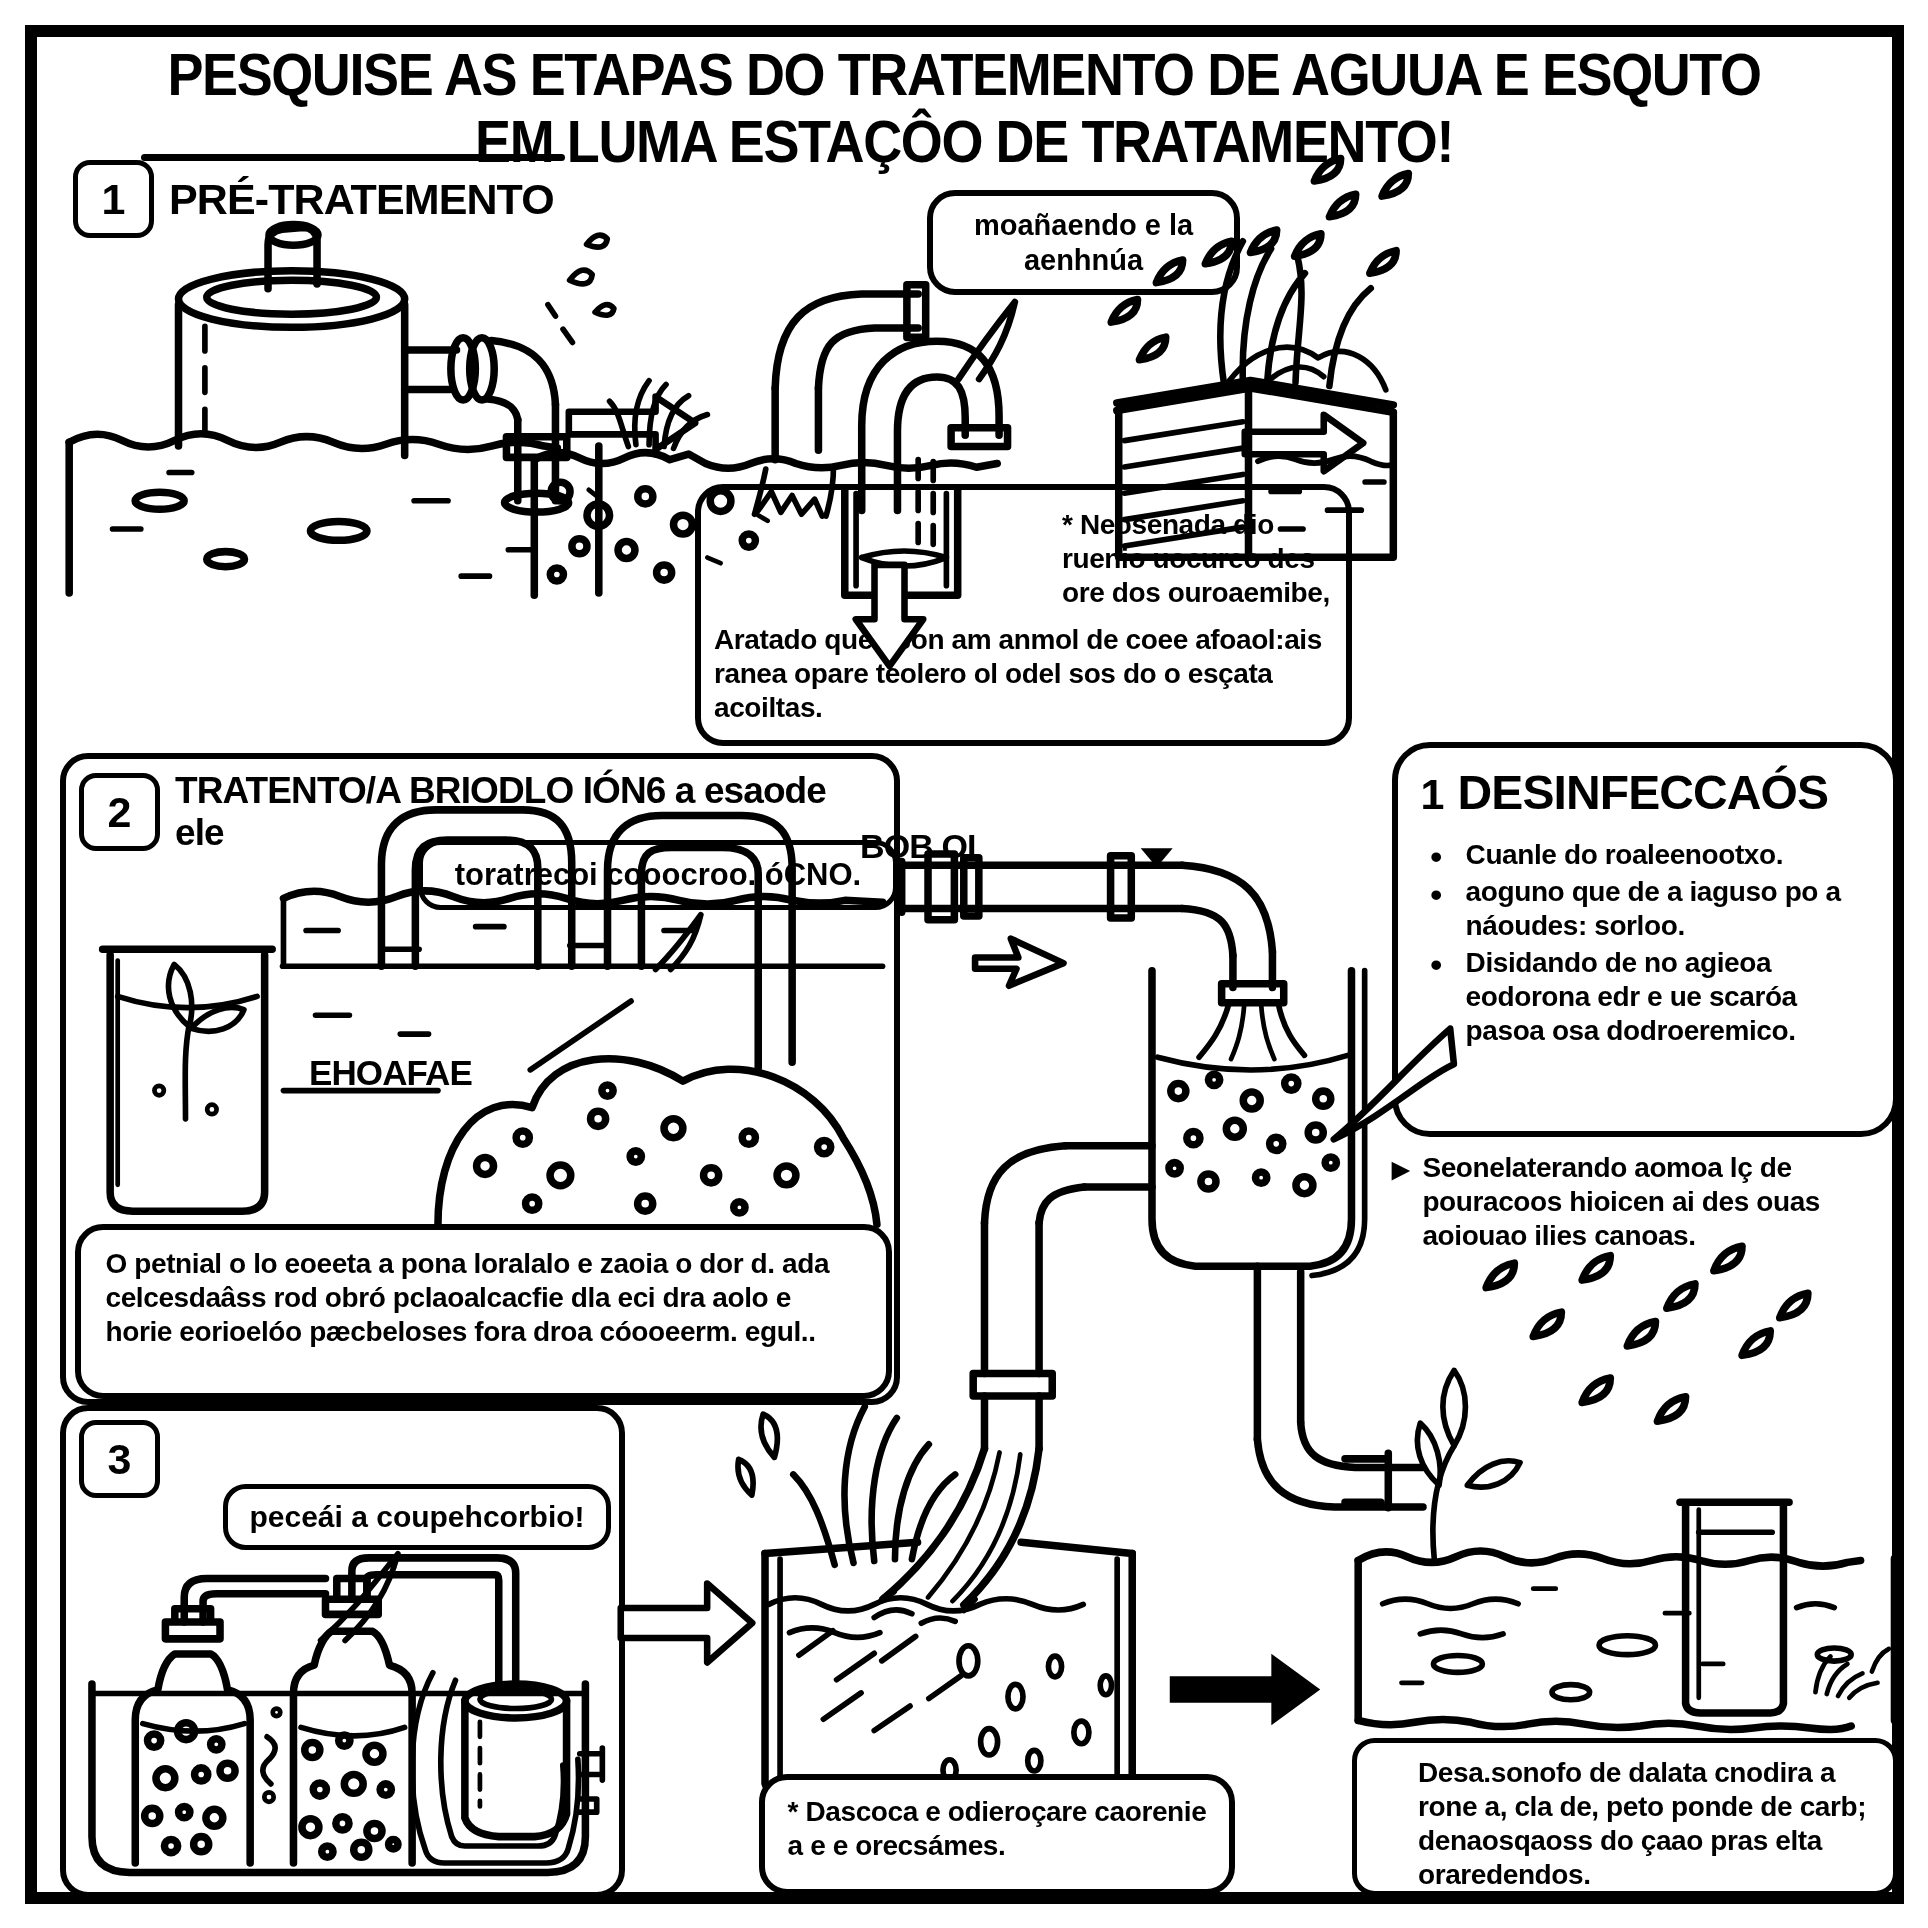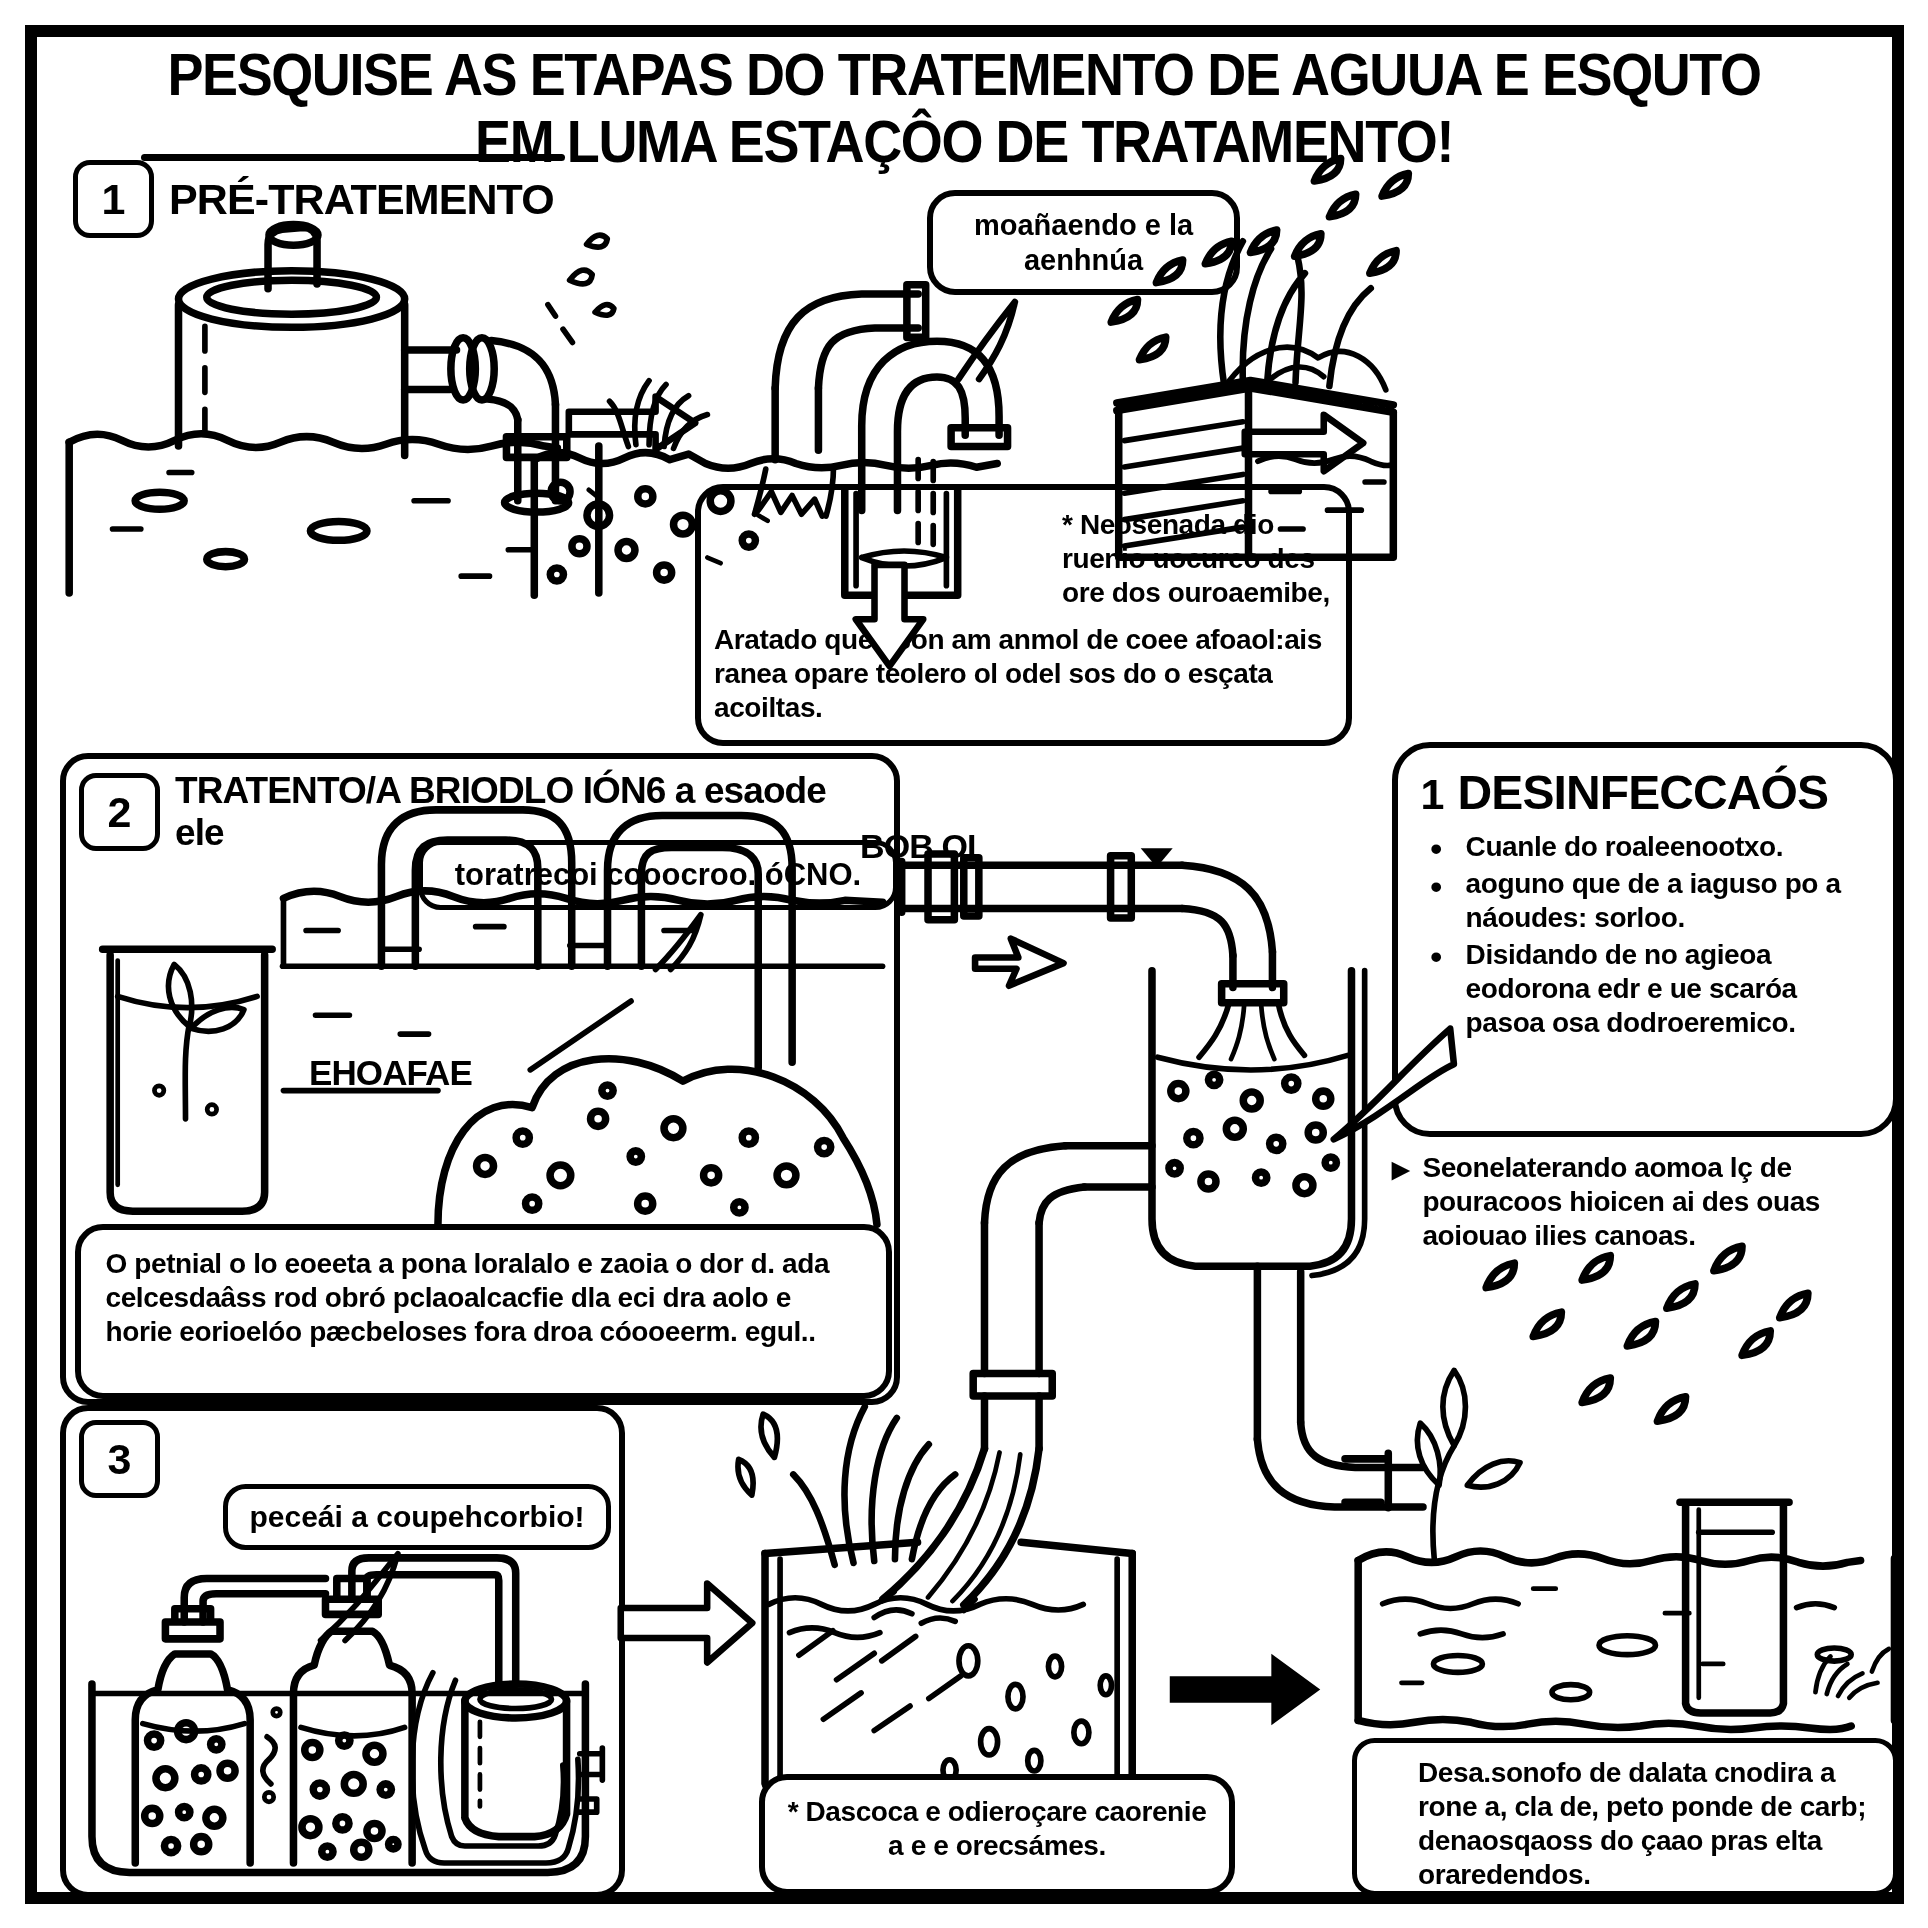--- a/index.html
+++ b/index.html
@@ -7,21 +7,21 @@
        font-family:"Liberation Sans",sans-serif;color:#000;font-weight:bold;}
   .abs{position:absolute;box-sizing:border-box;}
   .frame{left:24.5px;top:24.5px;width:1879px;height:1879px;border:12.2px solid #000;}
   .box{border:6.6px solid #000;border-radius:28px;background:#fff;}
   .pill{border:5.6px solid #000;border-radius:22.6px;background:#fff;display:flex;align-items:center;justify-content:center;text-align:center;}
   .t30{font-size:28px;line-height:1.22;letter-spacing:-0.4px;}
   .title{left:0;top:47px;width:100%;text-align:center;font-size:54px;line-height:1.14;letter-spacing:-1.4px;transform:scaleY(1.08);}
   .headrow{display:flex;align-items:center;gap:15px;}
   .badge{border:5.6px solid #000;border-radius:17px;min-width:56px;height:68px;display:flex;align-items:center;justify-content:center;font-size:43px;background:#fff;padding:0 7.5px;}
   .bar{background:#000;height:6.6px;border-radius:3.8px;}
-  ul.bul{list-style:none;margin:10px 0 0 0;padding:0 17px 0 5.6px;}
+  ul.bul{list-style:none;margin:18px 0 0 0;padding:0 17px 0 5.6px;}
   ul.bul li{position:relative;padding-left:41px;margin-bottom:3.8px;font-size:28px;line-height:1.2;letter-spacing:-0.4px;}
   ul.bul li::before{content:"•";position:absolute;left:5.6px;top:-1.9px;font-size:34px;}
   svg{display:block;overflow:visible;}
   svg path,svg ellipse,svg circle,svg line{stroke:#000;stroke-width:8;fill:none;stroke-linecap:round;stroke-linejoin:round;}
   .fill{fill:#000 !important;stroke:none !important;}
   .w{fill:#fff !important;}
   .sw5{stroke-width:5 !important;} .sw6{stroke-width:6 !important;} .sw7{stroke-width:7 !important;}
 </style>
 </head>
 <body>
@@ -311,21 +311,21 @@
     <ellipse cx="370" cy="442" rx="8" ry="12" class="sw6"></ellipse>
     <ellipse cx="396" cy="392" rx="6" ry="10" class="sw6"></ellipse>
     <ellipse cx="230" cy="482" rx="7" ry="11" class="sw6"></ellipse>
 </svg>
 
 <svg class="abs" style="left:1166px;top:1646px;" width="158" height="87" viewBox="0 0 168 92">
   <path class="fill" d="M4,32 h108 v-24 l52,38 -52,38 v-24 h-108 z"></path>
 </svg>
 
 <div class="abs box" style="left:759px;top:1774px;width:476px;height:121px;">
-  <div class="t30" style="padding:15px 22.6px;text-align:center;">* Dascoca e odieroçare caorenie a e e orecsámes.</div>
+  <div class="t30" style="padding:15px 22.6px;">* Dascoca e odieroçare caorenie a e e orecsámes.</div>
 </div>
 
 <svg class="abs" style="left:1345px;top:1250px;" width="557" height="493" viewBox="0 0 592 524">
   <g class="sw6">
     <path d="M150,40 q8,-22 30,-26 q0,22 -30,26 z M200,92 q8,-22 30,-26 q0,22 -30,26 z M252,32 q8,-22 30,-26 q0,22 -30,26 z M300,102 q8,-22 30,-26 q0,22 -30,26 z M342,62 q8,-22 30,-26 q0,22 -30,26 z M392,22 q8,-22 30,-26 q0,22 -30,26 z M422,112 q8,-22 30,-26 q0,22 -30,26 z M462,72 q8,-22 30,-26 q0,22 -30,26 z M252,162 q8,-22 30,-26 q0,22 -30,26 z M332,182 q8,-22 30,-26 q0,22 -30,26 z"></path>
   </g>
   <path class="sw6" d="M95,330 C90,280 96,240 116,208"></path>
   <path class="sw6" d="M116,208 C100,180 100,152 116,128 C132,150 132,182 116,208 Z M100,250 C80,232 72,208 80,184 C98,200 104,228 100,250 Z M130,250 C146,228 168,220 186,226 C176,248 152,256 130,250 Z"></path>
   <path d="M0,222 H46 M0,268 H38 M46,216 V274"></path>
   <path d="M14,330 q26,-16 52,-4 q26,12 52,0 q26,-12 52,0 q26,12 52,2 q26,-10 52,0 q26,10 52,2 q26,-8 52,0 q26,8 52,0 q26,-8 52,2 q26,8 52,0 l14,-2"></path>

